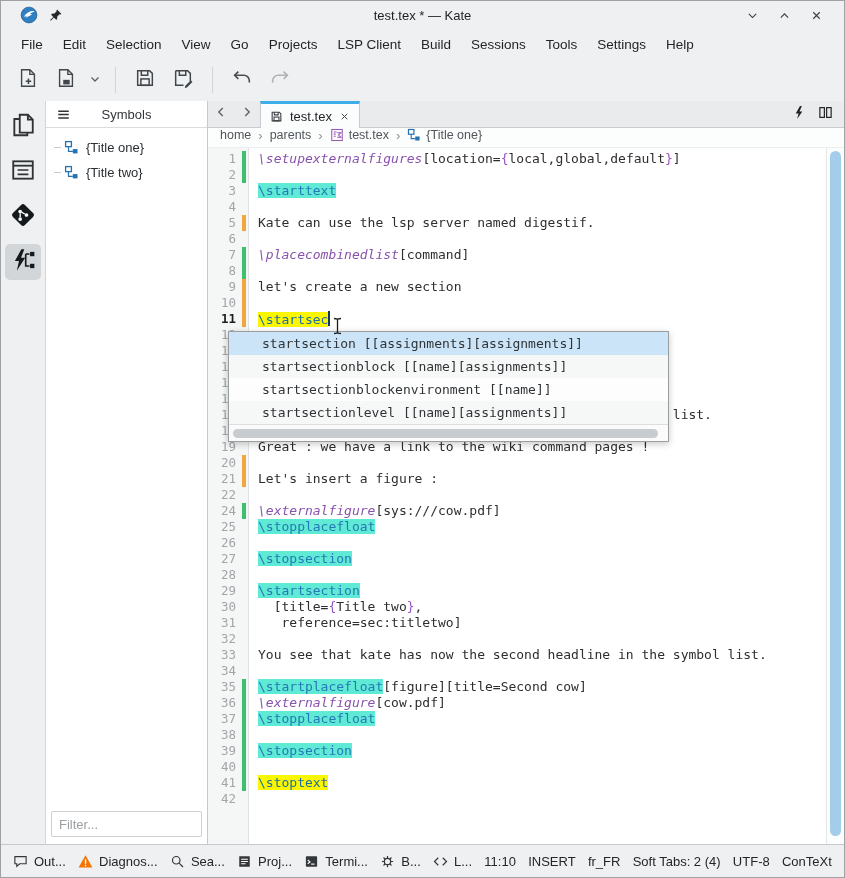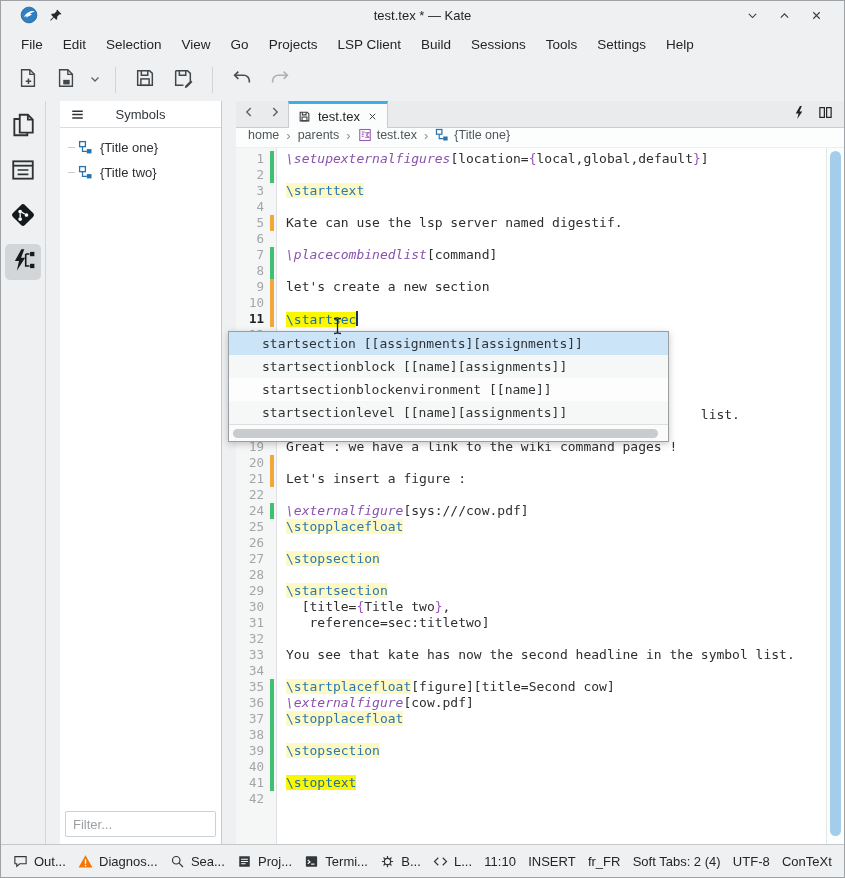--- a/index.html
+++ b/index.html
@@ -23,21 +23,21 @@
 
   
   .toolbar { height:42px; flex:0 0 42px; display:flex; align-items:center; padding-left:12px; gap:8px; }
   .tool-btn { width:30px; height:30px; display:flex; align-items:center; justify-content:center; border-radius:3px; }
   .tool-btn svg { width:22px; height:22px; }
   .tool-sep { width:1px; height:26px; background:#d2d5d7; margin:0 6px; }
   .tool-chevron svg { width:12px; height:12px; }
   .disabled svg { opacity:.38; }
 
   
-  .main { flex:1 1 auto; display:flex; min-height:0;gap:14px; }
+  .main { flex:1 1 auto; display:flex; min-height:0; }
 
   .rail { flex:0 0 45px; border-right:1px solid #d3d6d8; padding-top:8px; }
   .rail-item { width:36px; height:36px; margin:0 auto 9px auto; display:flex; align-items:center; justify-content:center; border-radius:5px; }
   .rail-item svg { width:26px; height:26px; }
   .rail-item.active { background:#d2d6d9; }
 
   .sidebar { flex:0 0 162px; background:#ffffff; border-right:1px solid #c7cacc; position:relative; display:flex; flex-direction:column; }
   .sidebar-header { height:27px; flex:0 0 27px; display:flex; align-items:center; border-bottom:1px solid #dadcde; position:relative; }
   .hamburger { width:26px; height:26px; display:flex; align-items:center; justify-content:center; margin-left:4px; }
   .sidebar-title { position:absolute; left:0; right:0; text-align:center; font-size:13px; color:#31363b; pointer-events:none; }
@@ -73,21 +73,21 @@
   .editorbody { flex:1 1 auto; position:relative; background:#ffffff; overflow:hidden; }
   .gutter-bg { position:absolute; left:0; top:0; bottom:0; width:41px; background:#f5f6f6; border-right:1px solid #dfe1e2; }
   .lines { position:absolute; left:0; top:3px; right:18px; font-family:"DejaVu Sans Mono", monospace; font-size:13px; }
   .line { height:16px; line-height:16px; display:flex; white-space:pre; }
   .num { flex:0 0 28px; text-align:right; color:#a2a6a9; font-size:12.5px; }
   .num.current { color:#1b1e20; font-weight:bold; }
   .bar { flex:0 0 4px; margin-left:6px; }
   .bar.green { background:#3fc06f; } .bar.orange { background:#f2a73d; }
   .code { padding-left:12px; color:#2e2e2e; }
   .seg-cmd { color:#8952ad;font-style:italic; }
-  .seg-env { color:#2878b8; background:#fef9c3; }
+  .seg-env { color:#2878b8; background:#5eead4; }
   .seg-typed { color:#1e6ca6; background:#fbf700; }
   .seg-brace { color:#9a52c0; }
   .caret { display:inline-block; width:2px; height:15px; background:#14365e; vertical-align:-2px; }
 
   .vscroll { position:absolute; right:0; top:0; bottom:0; width:18px; border-left:1px solid #e4e6e7; background:#fcfdfd; }
   .vscroll-thumb { position:absolute; left:3px; right:3px; top:3px; bottom:8px; border-radius:6px; background:#a4cdec; }
 
   
   .popup { position:absolute; left:227px; top:330px; width:441px; background:#fdfdfd; border:1px solid #9a9ea1;
            box-shadow:0 2px 7px rgba(0,0,0,.22); z-index:6; }

